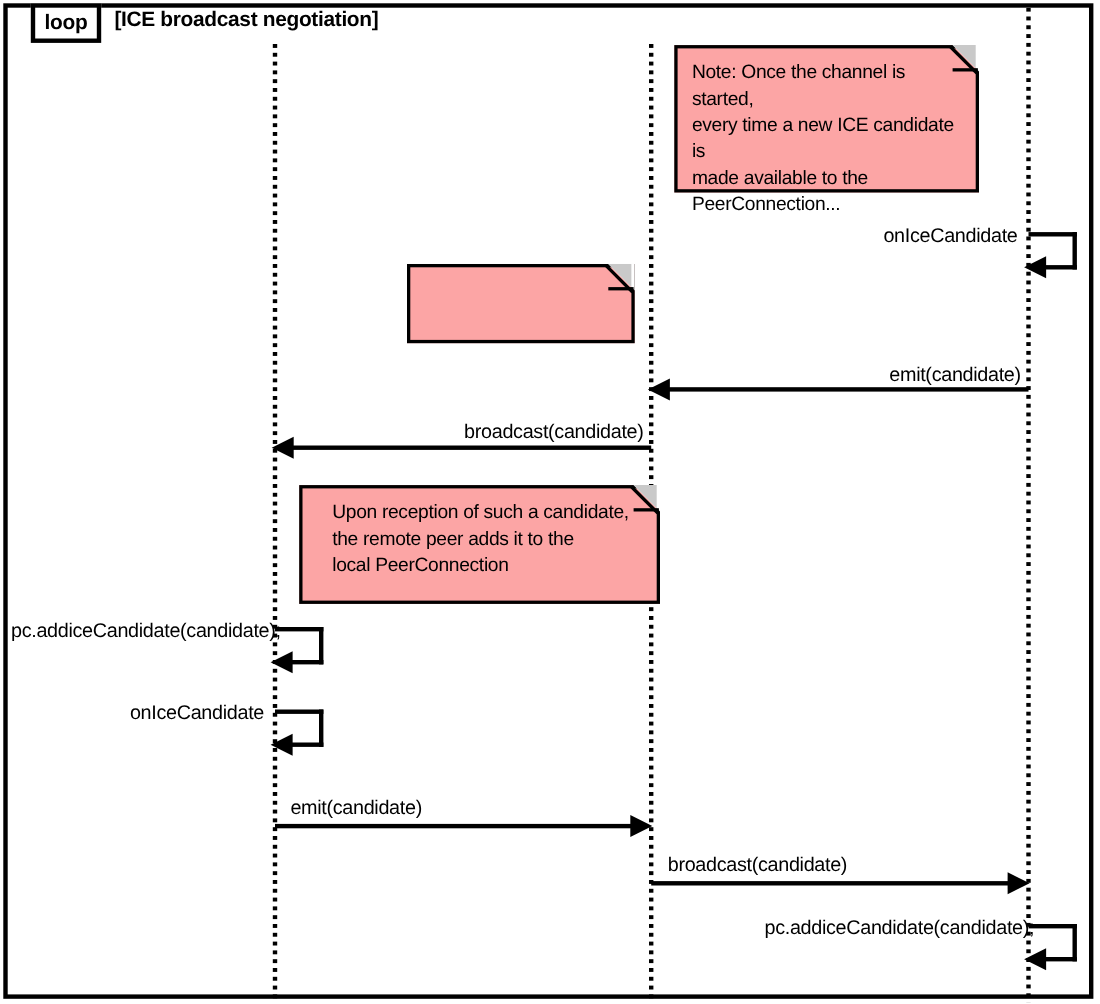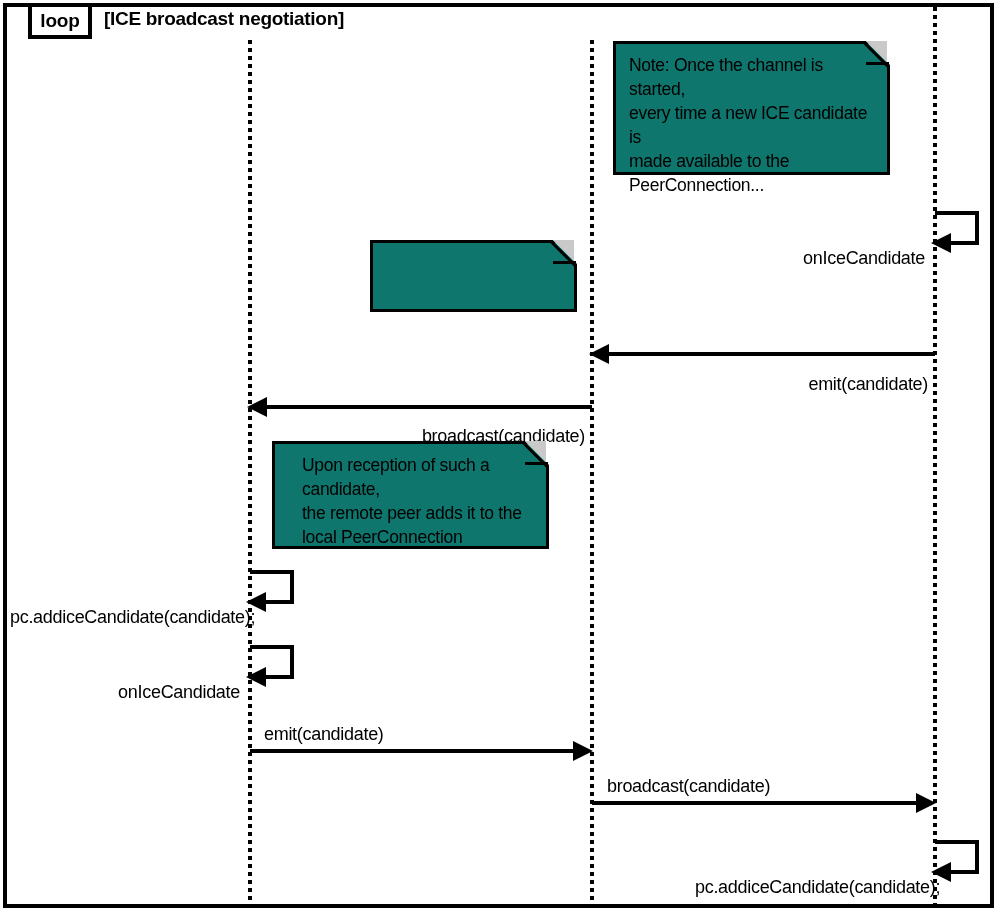--- a/index.html
+++ b/index.html
@@ -89,21 +89,21 @@
   .arrowhead.right {
     border-left: 20px solid #000000;
   }
   .msg-label {
     position: absolute;
     font-size: 18px;
     letter-spacing: -0.3px;
     color: #000000;
     white-space: nowrap;
   }
-  .msg-label.align-right { text-align: right; margin-top: 44px; }
+  .msg-label.align-right { text-align: right; }
 
   
   .selfcall {
     position: absolute;
   }
   .selfcall .seg-top,
   .selfcall .seg-bottom {
     position: absolute;
     height: 4px;
     background: #000000;
@@ -112,21 +112,21 @@
   .selfcall .seg-right {
     position: absolute;
     width: 4px;
     background: #000000;
     top: 0;
   }
 
   
   .note {
     position: absolute;
-    background: #0f766e;
+    background: #fca5a5;
     border: 3px solid #000000;
     box-sizing: border-box;
     padding: 9px 12px 9px 13px;
   }
   .note-text {
     font-size: 17.5px;
     line-height: 24px;
     letter-spacing: -0.3px;
     color: #000000;
     white-space: pre-line;
@@ -222,21 +222,21 @@
   </div>
 
   <div class="msg-label align-right" style="left:700px; top:330px; width:228px;">emit(candidate)</div>
   <div class="msg-line" style="left:604px; top:352px; width:331px;"></div>
   <div class="arrowhead left" style="left:589px; top:344px;"></div>
 
   <div class="msg-label align-right" style="left:340px; top:382px; width:245px;">broadcast(candidate)</div>
   <div class="msg-line" style="left:262px; top:405px; width:330px;"></div>
   <div class="arrowhead left" style="left:247px; top:397px;"></div>
 
-  <div class="note" style="left:272px; top:441px; width:277px; height:108px;padding-left:27px;">
+  <div class="note" style="left:272px; top:441px; width:328px; height:108px;padding-left:27px;">
     <div class="note-fold">
       <div class="cut"></div>
       <div class="tri"></div>
       <div class="edge-diag"></div>
       <div class="edge-bottom"></div>
     </div>
     <div class="note-text">Upon reception of such a candidate,
 the remote peer adds it to the
 local PeerConnection</div>
   </div>

